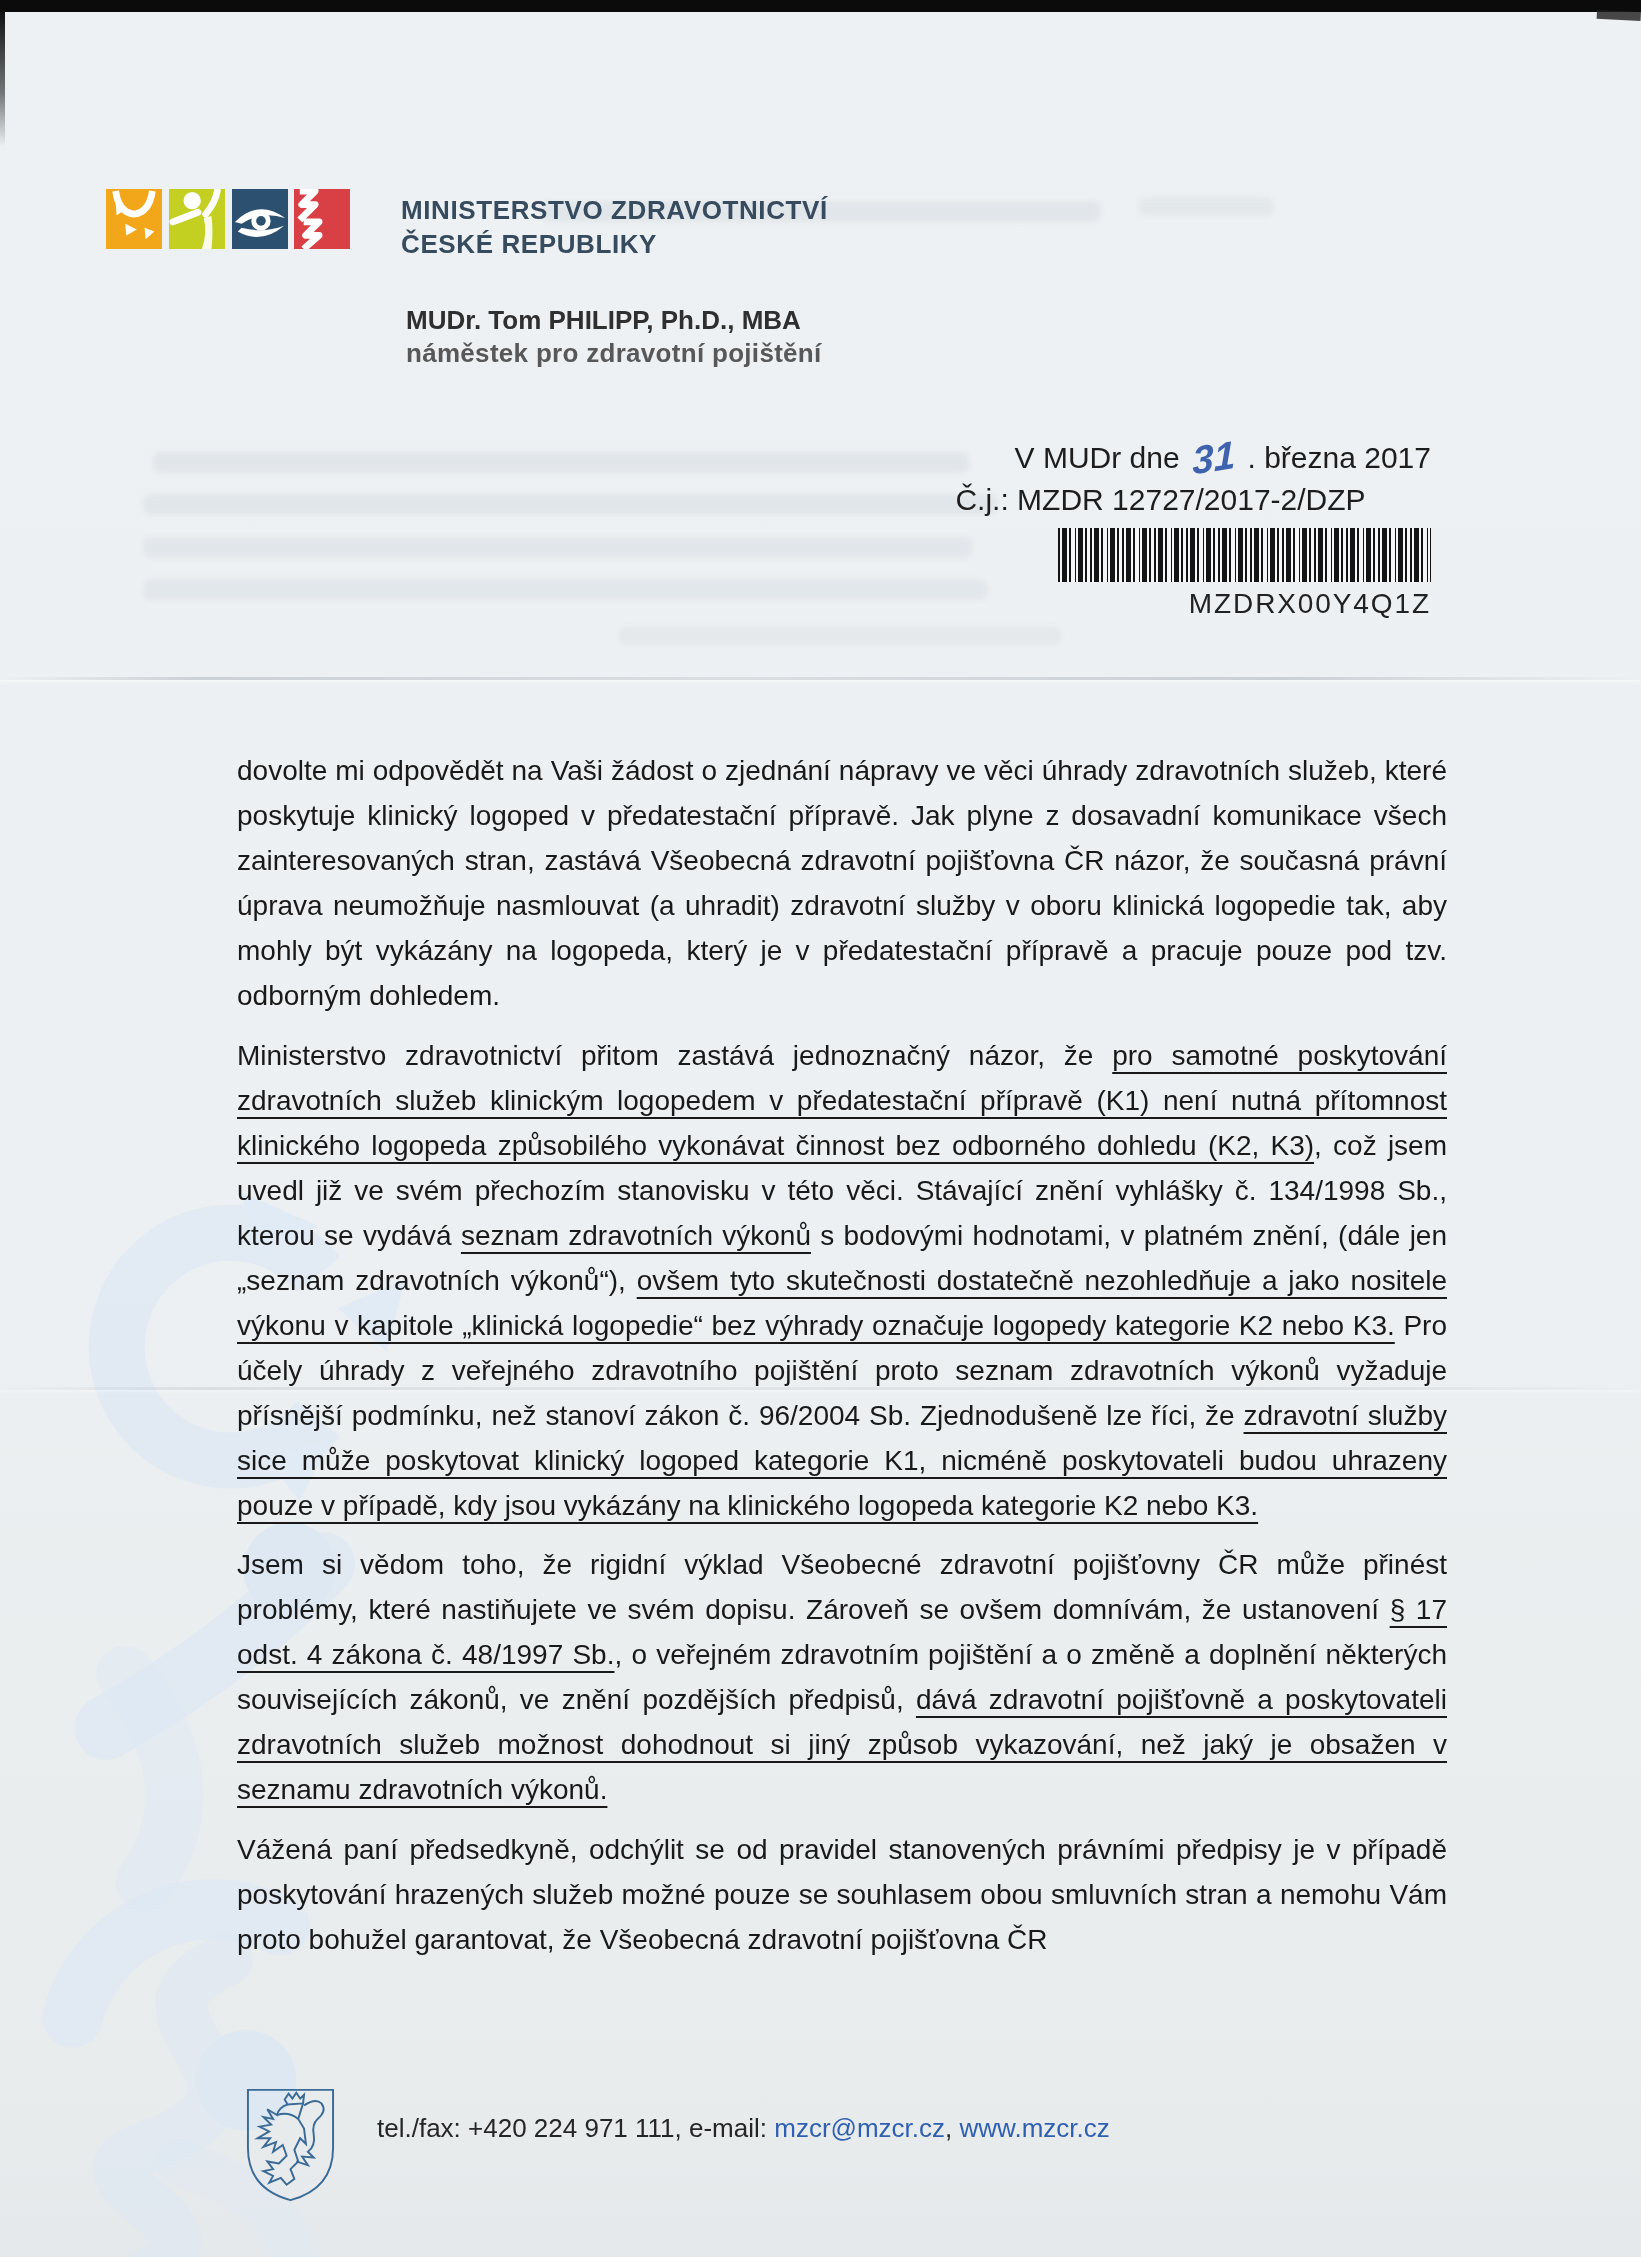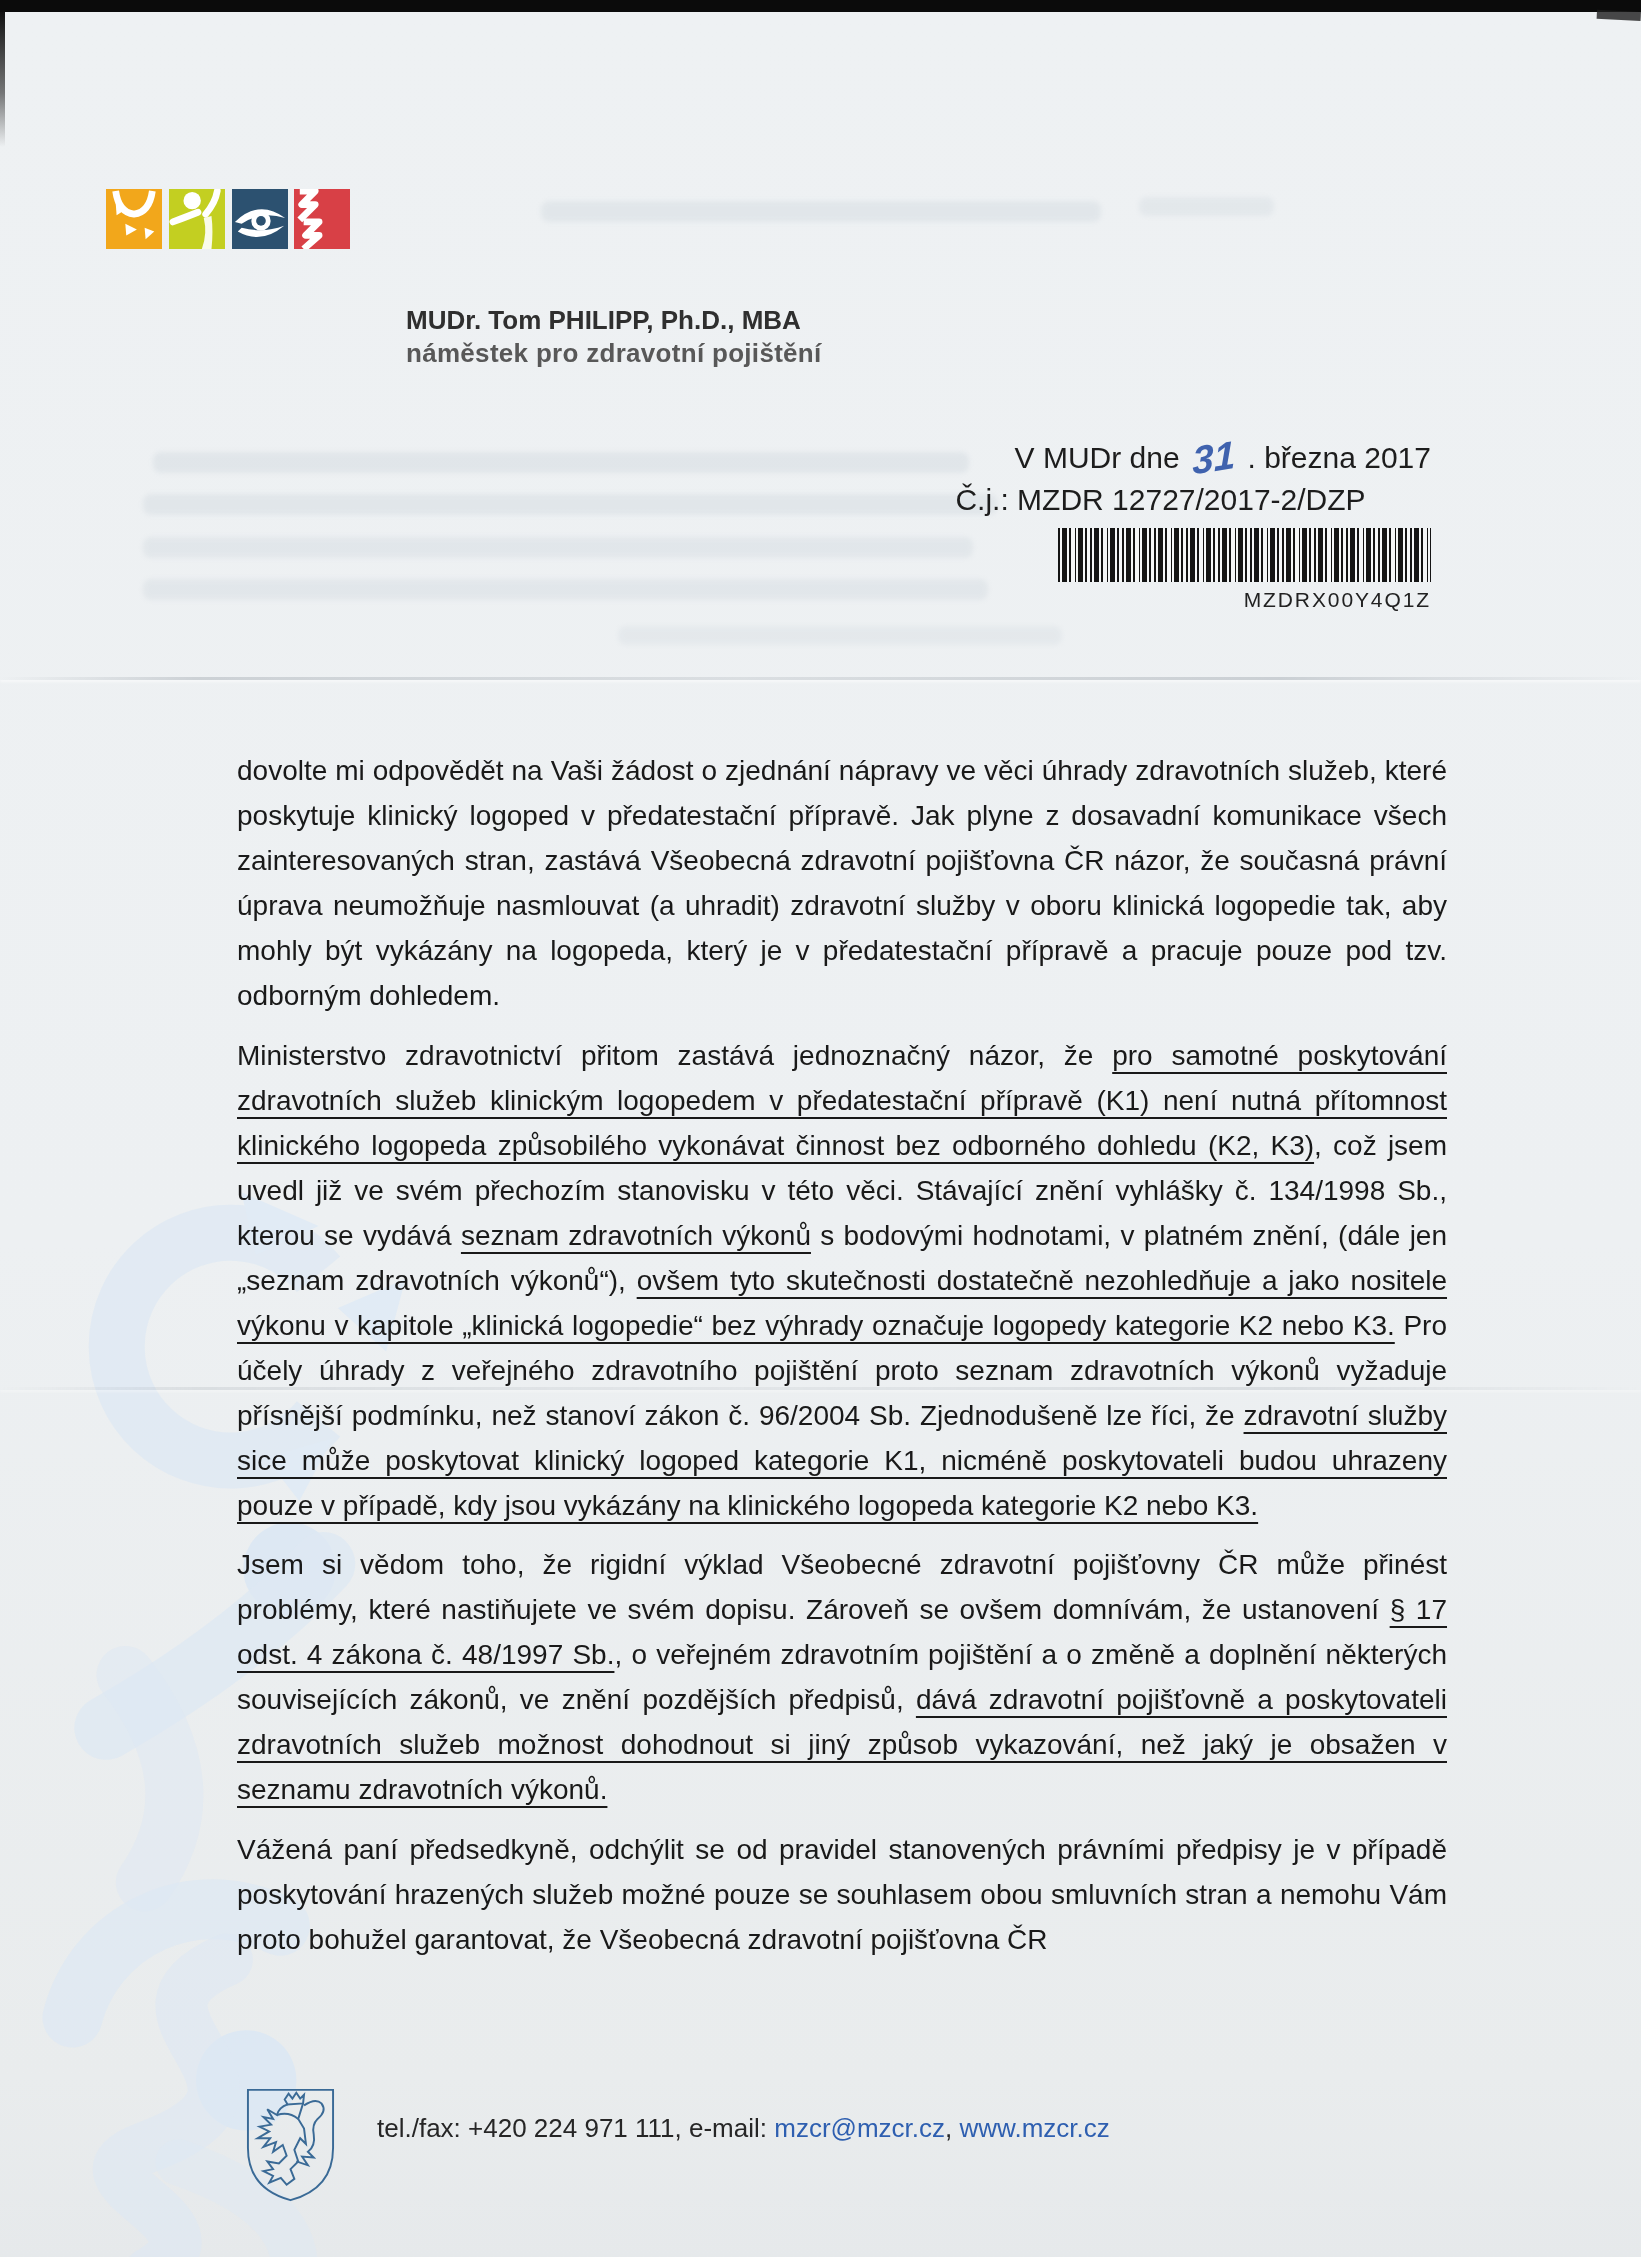--- a/index.html
+++ b/index.html
@@ -46,21 +46,21 @@
     transform:rotate(-9deg) skewX(-8deg);position:relative;top:2.9px;margin:0 3.9px;font-weight:600;}
   .meta .line2{font-size:30px;margin-top:5.8px;text-align:center;}
   .barcode{margin-top:11.6px;margin-left:auto;width:373px;height:54px;background:
     repeating-linear-gradient(90deg,
       #141414 0 1.9px, #f4f6f7 1.9px 3.9px,
       #141414 3.9px 8.7px, #f4f6f7 8.7px 10.6px,
       #141414 10.6px 12.6px, #f4f6f7 12.6px 17.4px,
       #141414 17.4px 18.3px, #f4f6f7 18.3px 20px,
       #141414 20px 25px, #f4f6f7 25px 27px,
       #141414 27px 29px, #f4f6f7 29px 32px);}
-  .barcode-code{font-size:21px;letter-spacing:1.9px;color:#222;margin-top:5.8px;text-align:right;}
+  .barcode-code{font-size:28px;letter-spacing:1.9px;color:#222;margin-top:5.8px;text-align:right;}
   
   .letter{position:absolute;left:237px;top:748px;width:1210px;color:#191919;
     font-size:28px;line-height:45px;text-align:justify;}
   .salutation{margin:0 0 23px 0;text-align:left;}
   .para{margin:0 0 14.5px 0;}
   .u{text-decoration:underline;text-decoration-thickness:1.9px;text-underline-offset:6.8px;}
   
   .coa{position:absolute;left:244px;top:2086px;}
   .footer-text{position:absolute;left:377px;top:2108px;font-size:26px;line-height:40px;color:#262626;}
   .footer-text a{color:#2e5fb0;text-underline-offset:3.9px;cursor:pointer;}
@@ -128,20 +128,24 @@
       </svg>
     </div>
     <div class="logo-sq" style="background:#d84046;">
       <svg width="56" height="60" viewBox="0 0 58 62">
         <path d="M 6 2 L 22 2 L 8 16 L 22 16 L 6 32" fill="none" stroke="#fff" stroke-width="7" stroke-linejoin="round"></path>
         <path d="M 10 34 L 26 34 L 12 48 L 26 48 L 10 62" fill="none" stroke="#fff" stroke-width="7" stroke-linejoin="round"></path>
       </svg>
     </div>
   </div>
 
+  <div class="ministry-name">
+    <div>MINISTERSTVO ZDRAVOTNICTVÍ</div>
+    <div>ČESKÉ REPUBLIKY</div>
+  </div>
 
   <div class="official">
     <div class="name">MUDr. Tom PHILIPP, Ph.D., MBA</div>
     <div class="title">náměstek pro zdravotní pojištění</div>
   </div>
 
   <div class="meta">
     <div class="line1">
       <span>V MUDr dne</span>
       <span class="hand">31</span>

